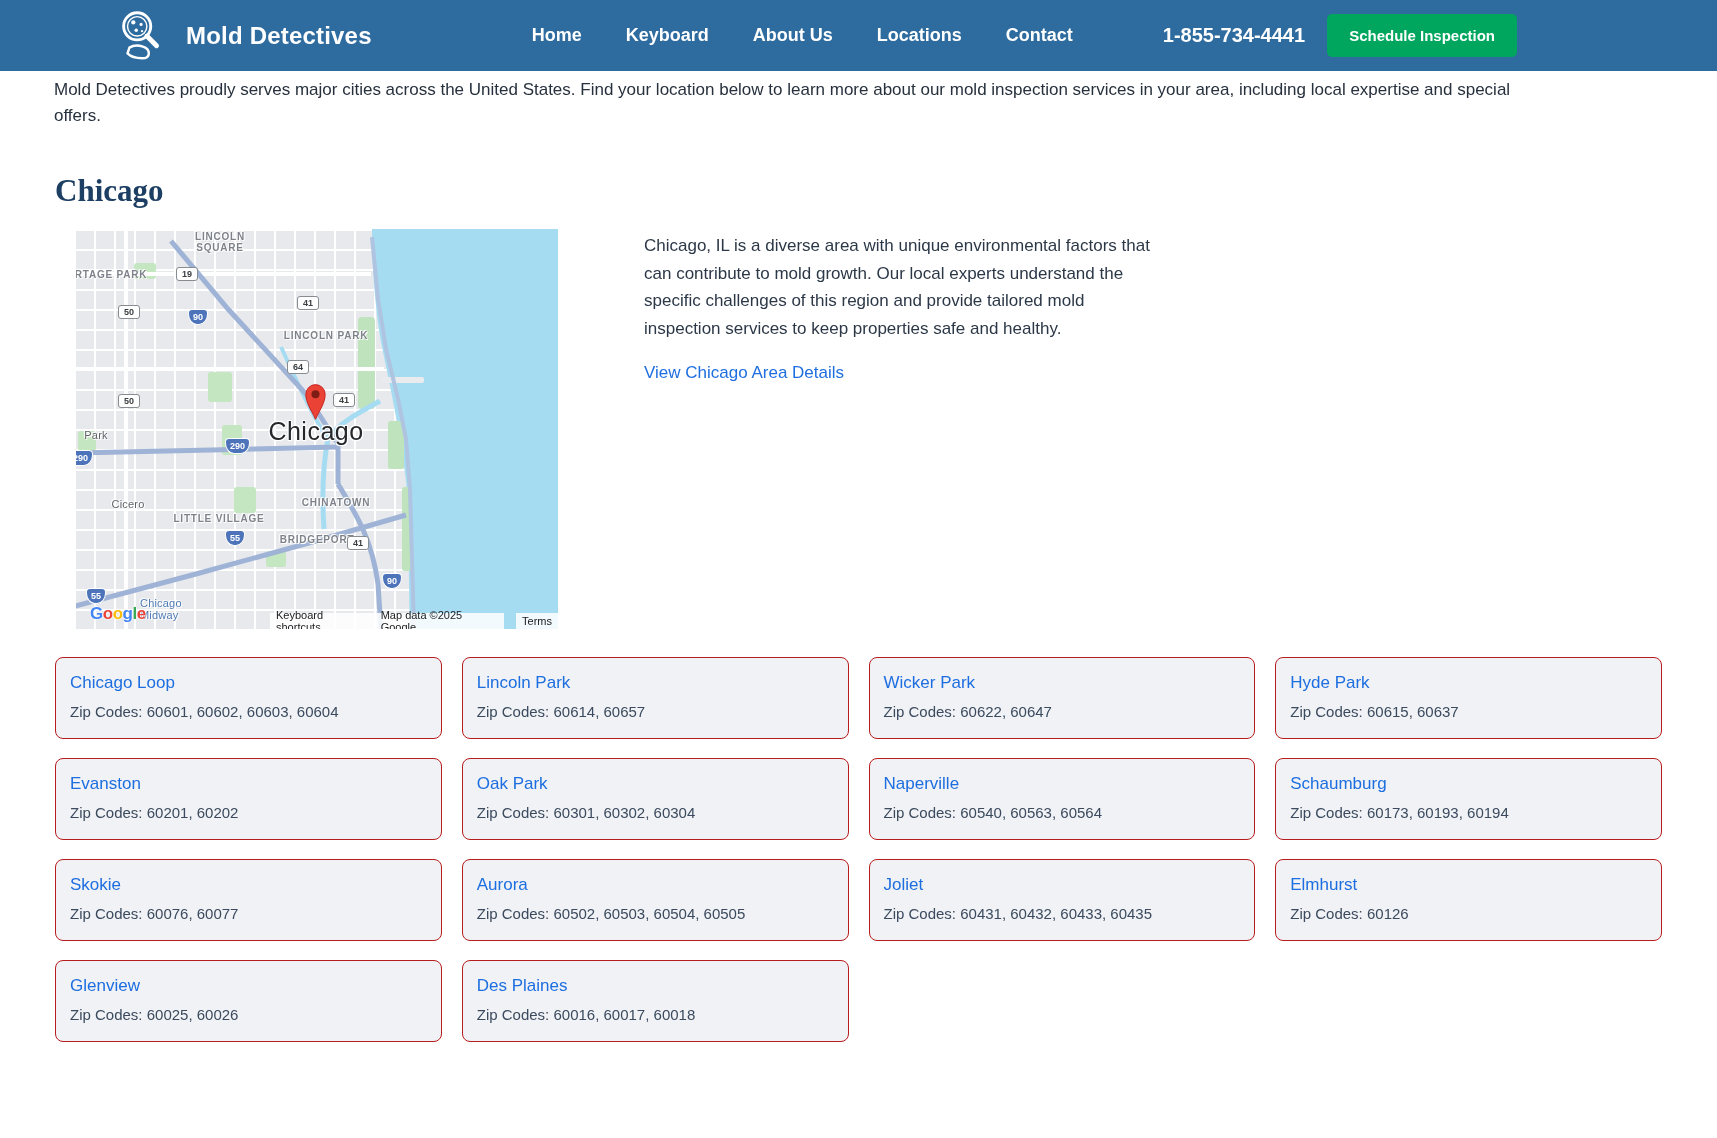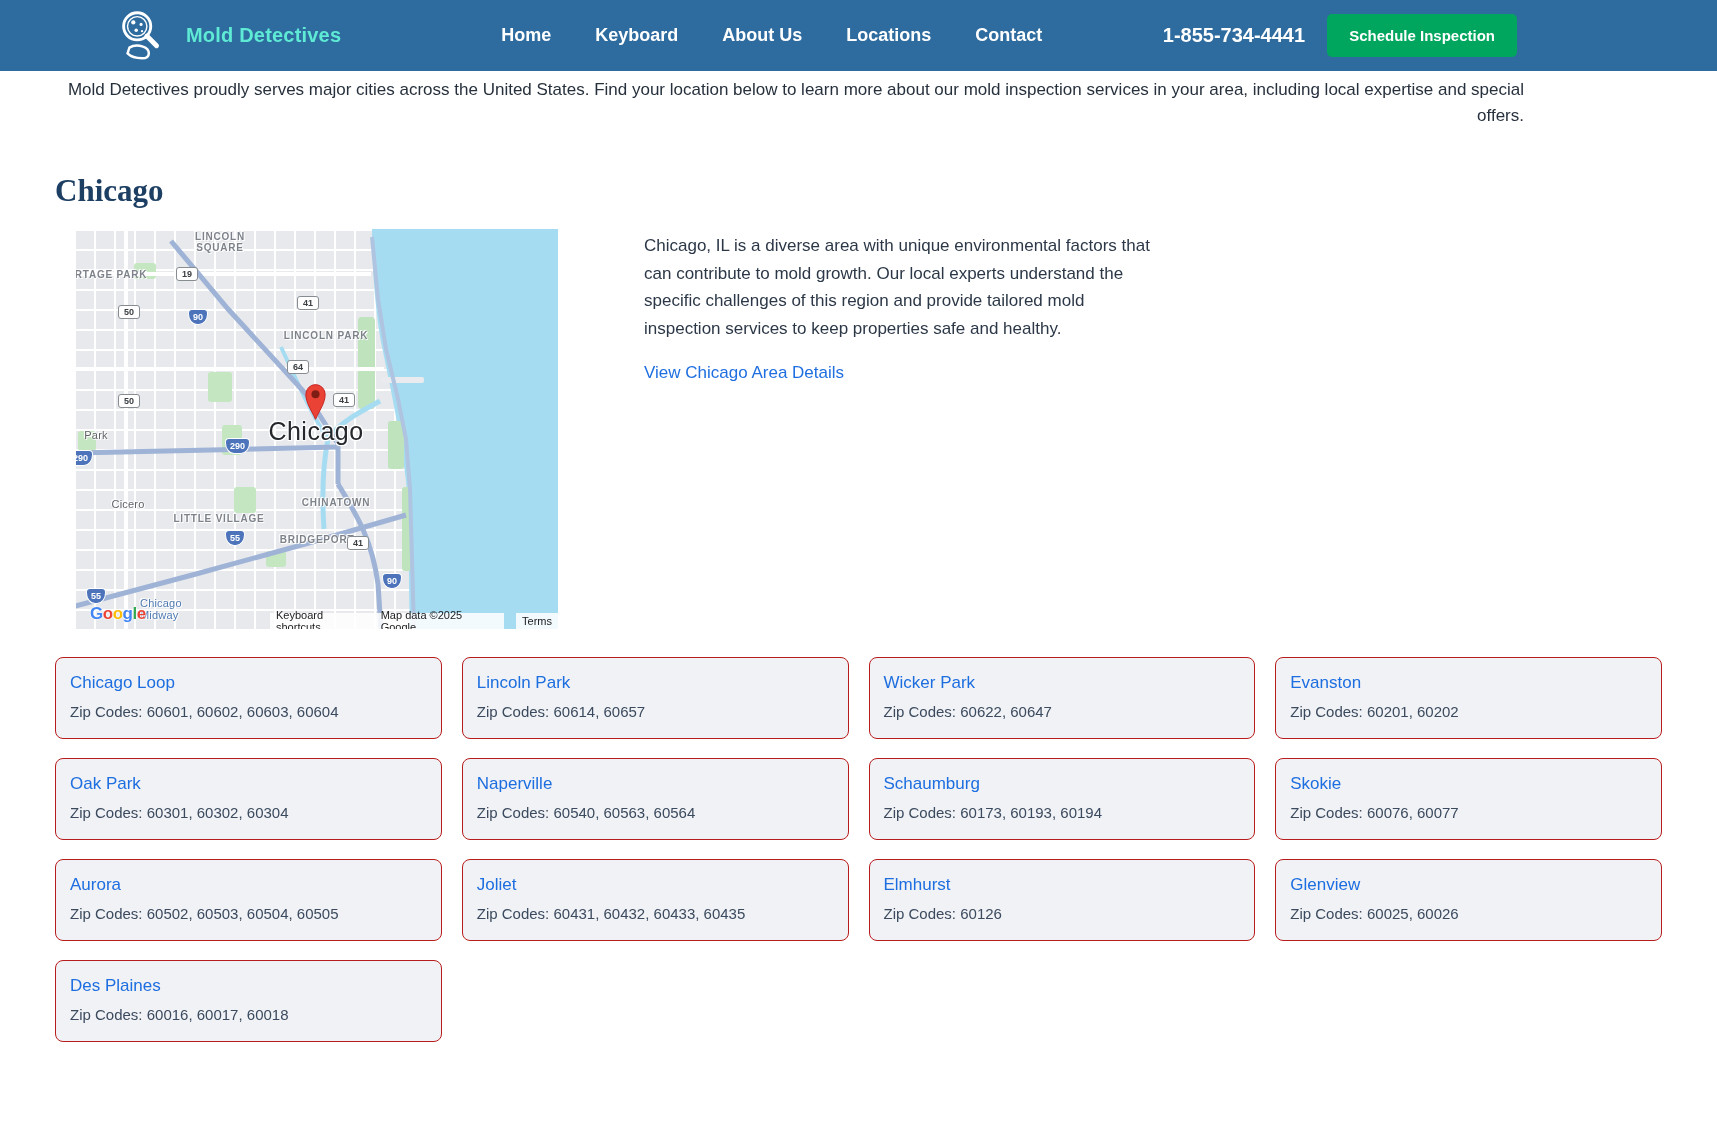--- a/index.html
+++ b/index.html
@@ -15,21 +15,21 @@
   
   .site-header {
     height: 71px;
     background: #2e6b9e;
     display: flex;
     align-items: center;
     padding: 0 200px 0 112px;
   }
   .brand { display: flex; align-items: center; gap: 12px; }
   .brand-logo { width: 62px; height: 62px; flex: 0 0 auto; }
-  .brand-name { color: #5eead4; font-size: 20px; font-weight: 700; letter-spacing: .2px; }
+  .brand-name { color: #ffffff; font-size: 24px; font-weight: 700; letter-spacing: .2px; }
   .main-nav { display: flex; gap: 44px; margin-left: 160px; }
   .nav-link {
     color: #ffffff; font-size: 18px; font-weight: 600;
     text-decoration: none; cursor: pointer;
   }
   .header-phone { margin-left: auto; color: #ffffff; font-size: 20px; font-weight: 700; }
   .cta-button {
     margin-left: 22px;
     background: #00a65e; color: #ffffff;
     border: none; border-radius: 5px;
@@ -38,21 +38,20 @@
     padding: 13px 22px; cursor: pointer;
   }
 
   
   .intro-text {
     margin: 6px 0 0 54px;
     max-width: 1470px;
     font-size: 17px;
     line-height: 26px;
     color: #27313d;
-    text-align: right;
   }
 
   
   .city-heading {
     margin: 44px 0 0 55px;
     font-family: "Liberation Serif", serif;
     font-size: 31px;
     font-weight: 700;
     color: #1d3f63;
   }
@@ -280,20 +279,24 @@
     </div>
     <div class="card">
       <a class="card-title" href="#">Lincoln Park</a>
       <div class="card-zips">Zip Codes: 60614, 60657</div>
     </div>
     <div class="card">
       <a class="card-title" href="#">Wicker Park</a>
       <div class="card-zips">Zip Codes: 60622, 60647</div>
     </div>
     <div class="card">
+      <a class="card-title" href="#">Hyde Park</a>
+      <div class="card-zips">Zip Codes: 60615, 60637</div>
+    </div>
+    <div class="card">
       <a class="card-title" href="#">Evanston</a>
       <div class="card-zips">Zip Codes: 60201, 60202</div>
     </div>
     <div class="card">
       <a class="card-title" href="#">Oak Park</a>
       <div class="card-zips">Zip Codes: 60301, 60302, 60304</div>
     </div>
     <div class="card">
       <a class="card-title" href="#">Naperville</a>
       <div class="card-zips">Zip Codes: 60540, 60563, 60564</div>

